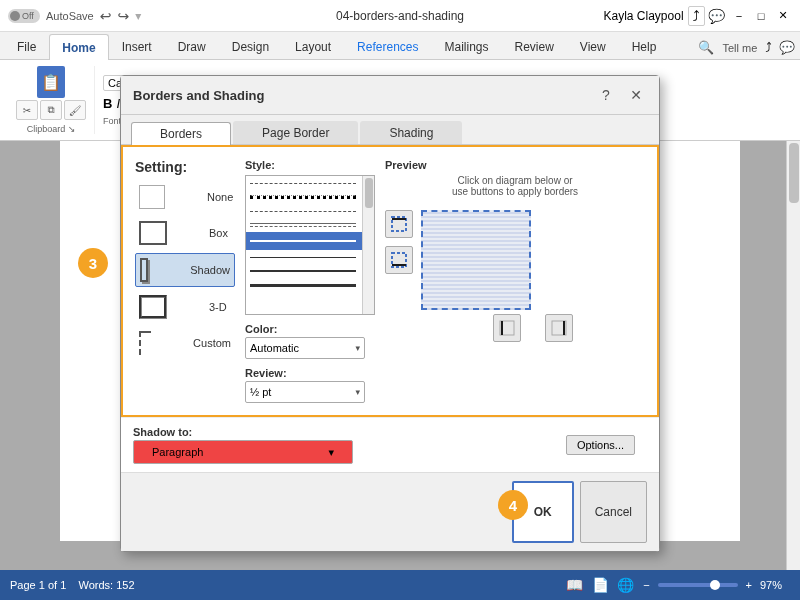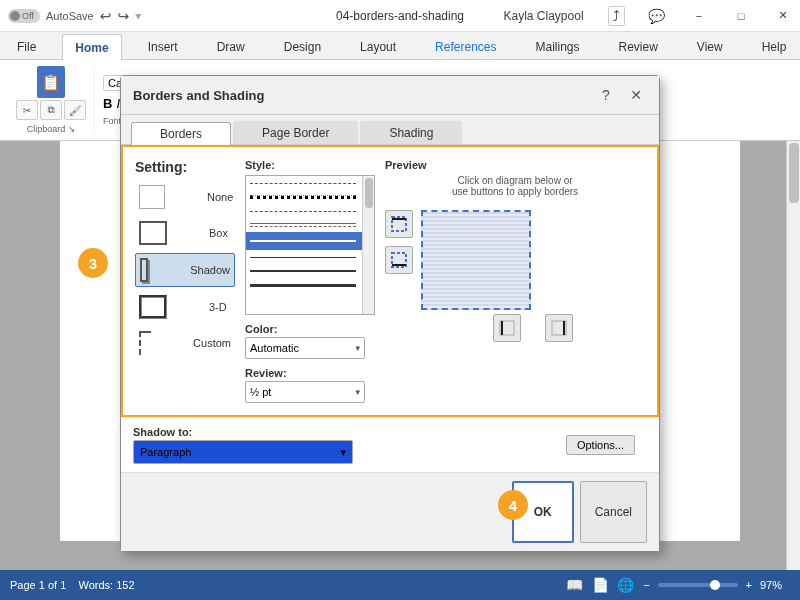--- a/index.html
+++ b/index.html
@@ -10,21 +10,21 @@
       background: #fff;
       height: 32px;
       display: flex;
       align-items: center;
       justify-content: space-between;
       padding: 0 8px;
       border-bottom: 1px solid #ddd;
     }
     .title-bar-left { display: flex; align-items: center; gap: 6px; font-size: 12px; color: #555; }
     .title-bar-center { font-size: 12px; color: #333; position: absolute; left: 50%; transform: translateX(-50%); }
-    .title-bar-right { display: flex; align-items: center; gap: 24px; font-size: 12px; color: #404040; }
+    .title-bar-right { display: flex; align-items: center; gap: 4px; font-size: 12px; color: #000000; }
     .title-btn { width: 18px; height: 18px; display: flex; align-items: center; justify-content: center; font-size: 11px; cursor: pointer; border-radius: 2px; }
     .autosave-toggle {
       background: #d4d4d4;
       border-radius: 8px;
       width: 32px;
       height: 14px;
       display: flex;
       align-items: center;
       padding: 0 2px;
       font-size: 9px;
@@ -40,21 +40,20 @@
       background: #fff;
       border-bottom: 1px solid #ccc;
     }
     .ribbon-tabs {
       display: flex;
       height: 28px;
       align-items: flex-end;
       padding: 0 4px;
       background: #f2f2f2;
       border-bottom: 1px solid #ccc;
-      gap: 13px;
     }
     .ribbon-tab {
       padding: 4px 12px;
       font-size: 12px;
       cursor: pointer;
       color: #333;
       border: 1px solid transparent;
       border-bottom: none;
       border-radius: 3px 3px 0 0;
       height: 26px;
@@ -303,23 +302,23 @@
       position: relative;
     }
     .preview-buttons-bottom {
       display: flex;
       gap: 24px;
       margin-top: 4px;
       justify-content: center;
     }
     .apply-label { font-size: 11px; color: #333; font-weight: 600; margin-bottom: 2px; }
     .apply-select {
-      width: 220px; height: 24px; border: 1px solid #aaa; background: #1d4ed8;
+      width: 220px; height: 24px; border: 1px solid #aaa; background: #ef4444;
       display: flex; align-items: center; justify-content: space-between;
-      padding: 0 6px; font-size: 11px; border-radius: 2px;
+      padding: 0 18px; font-size: 11px; border-radius: 2px;
     }
     .options-btn {
       margin-left: auto; margin-right: 12px;
       padding: 3px 10px; font-size: 11px; border: 1px solid #aaa; background: #e8e8e8;
       cursor: pointer; border-radius: 2px;
     }
 
     
     .dialog-footer {
       background: #f0f0f0;

